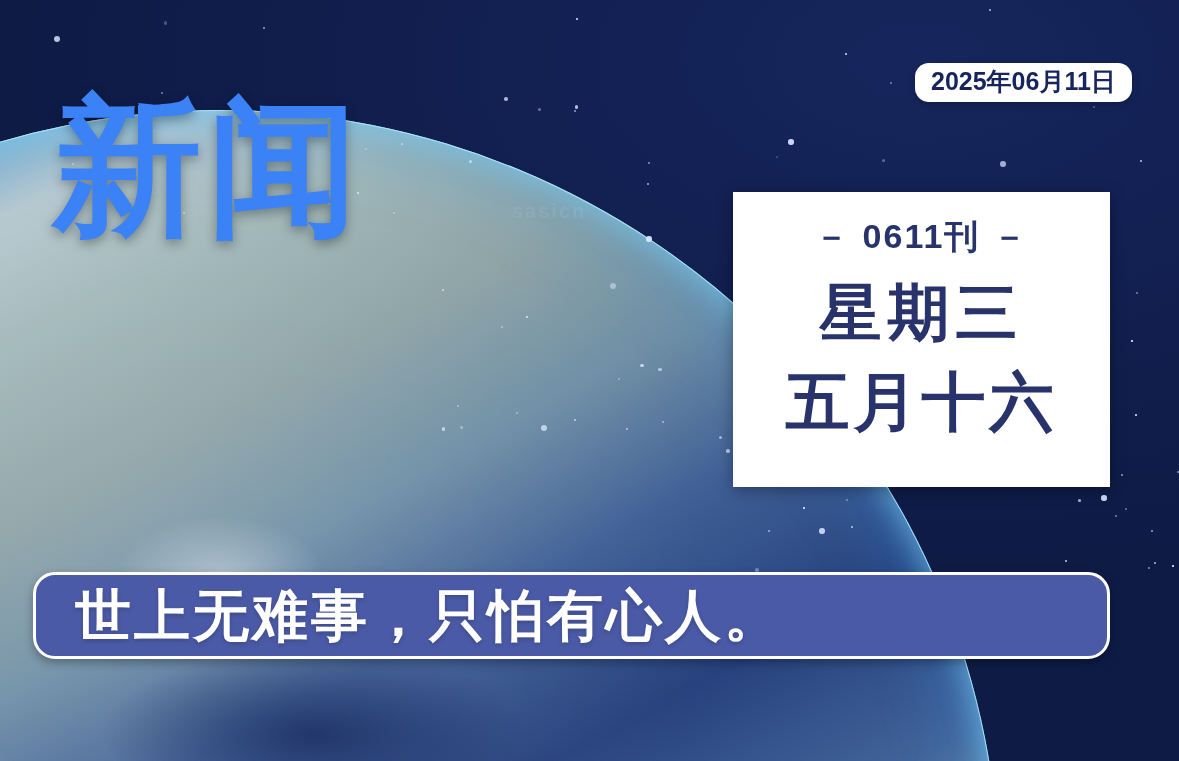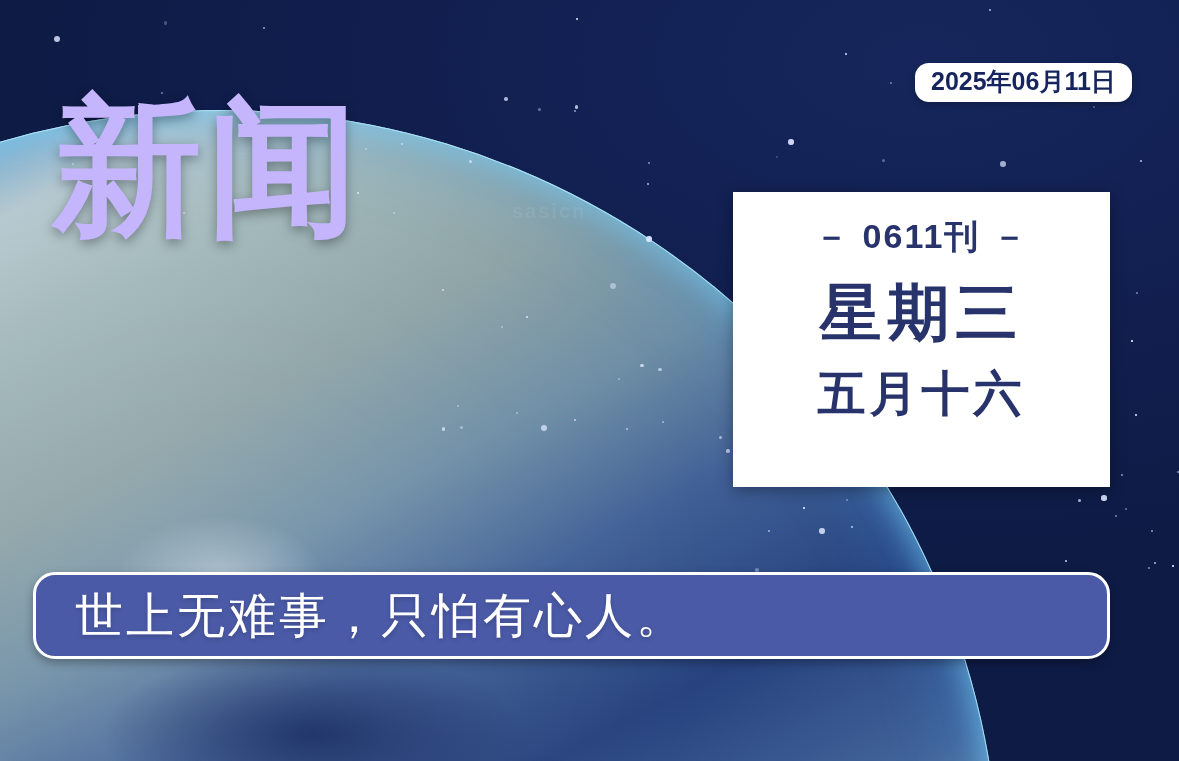--- a/index.html
+++ b/index.html
@@ -88,21 +88,21 @@
   }
 
   
   .title-block{position:absolute;left:52px;top:106px;}
   .title-jinri{
     font-size:150px;font-weight:900;line-height:0.98;color:#f9e68e;
     letter-spacing:16px;
     text-shadow:0 4px 10px rgba(0,0,0,0.35);
   }
   .title-xinwen{
-    font-size:150px;font-weight:900;line-height:1.0;color:#c4b5fd;
+    font-size:150px;font-weight:900;line-height:1.0;color:#3b82f6;
     letter-spacing:6px;margin-top:-14px;
     text-shadow:0 4px 12px rgba(0,0,0,0.35);
     text-align:center;
   }
 
   
   .tagline{
     position:absolute;left:742px;top:143px;
     font-size:33px;font-weight:900;line-height:1;white-space:nowrap;
     text-shadow:0 3px 7px rgba(0,0,0,0.45);
@@ -121,33 +121,33 @@
   }
   .issue{
     margin-top:22px;font-size:34px;font-weight:700;letter-spacing:2px;
     white-space:nowrap;
   }
   .issue .dash{display:inline-block;margin:0 12px;}
   .weekday{
     margin-top:22px;font-size:62px;font-weight:900;letter-spacing:6px;line-height:1;text-align:center;
   }
   .lunar{
-    margin-top:26px;font-size:48px;font-weight:900;letter-spacing:4px;line-height:1;
+    margin-top:26px;font-size:64px;font-weight:900;letter-spacing:4px;line-height:1;
   }
 
   
   .quote-banner{
     position:absolute;left:33px;top:572px;width:1077px;height:87px;
     background:#4a5aa6;border:3px solid #ffffff;border-radius:22px;
     box-sizing:border-box;
     display:flex;align-items:center;
     box-shadow:0 4px 10px rgba(0,0,0,0.30);
   }
   .quote-text{
-    margin-left:39px;color:#ffffff;font-size:48px;font-weight:400;
+    margin-left:39px;color:#ffffff;font-size:56px;font-weight:700;
     letter-spacing:3px;line-height:1;white-space:nowrap;
     text-shadow:0 2px 4px rgba(0,0,0,0.18);
   }
 </style>
 </head>
 <body>
 
 <div id="poster">
 
   <div class="bg-space"></div>

